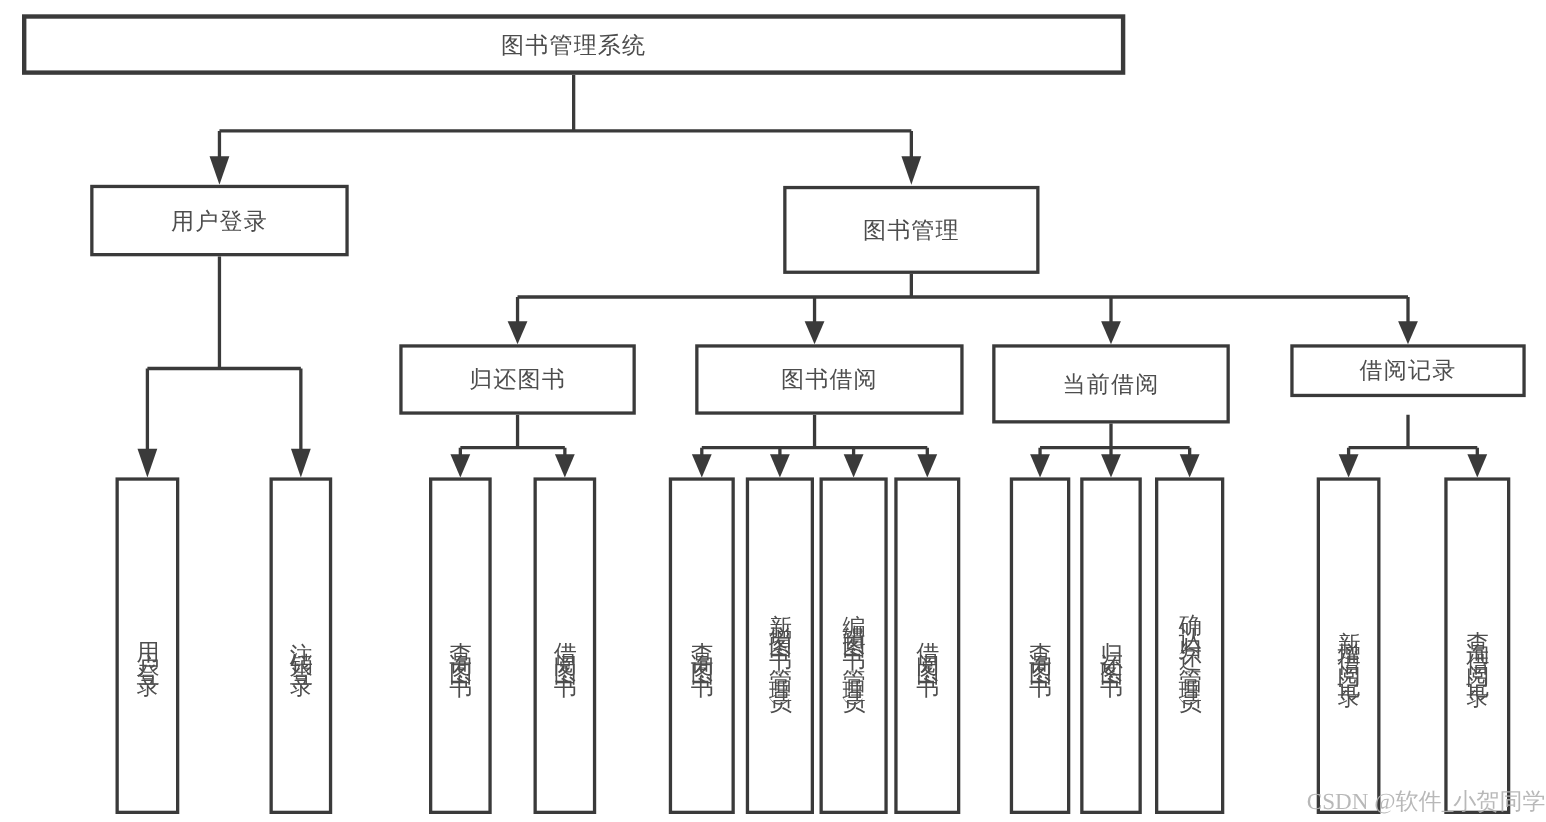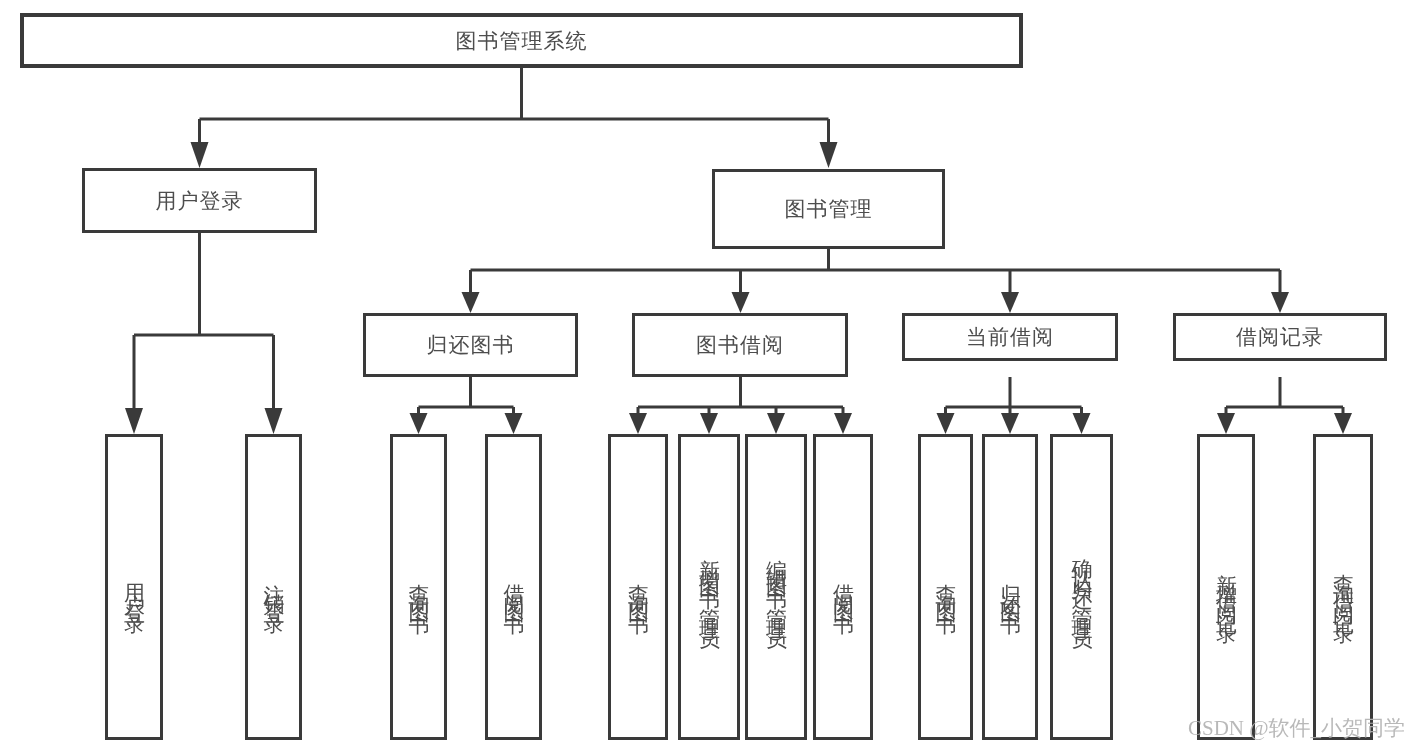--- a/index.html
+++ b/index.html
@@ -108,24 +108,24 @@
   <div class="node" style="left:82px;top:168px;width:235px;height:65px;">
     <span class="lbl">用户登录</span>
   </div>
   <div class="node" style="left:712px;top:169px;width:233px;height:80px;">
     <span class="lbl">图书管理</span>
   </div>
 
   <div class="node" style="left:363px;top:313px;width:215px;height:64px;">
     <span class="lbl">归还图书</span>
   </div>
-  <div class="node" style="left:632px;top:313px;width:216px;height:64px;align-items:center;">
+  <div class="node" style="left:632px;top:313px;width:244px;height:64px;align-items:center;">
     <span class="lbl">图书借阅</span>
   </div>
-  <div class="node" style="left:902px;top:313px;width:216px;height:48px;">
+  <div class="node" style="left:902px;top:313px;width:216px;height:72px;">
     <span class="lbl">当前借阅</span>
   </div>
   <div class="node" style="left:1173px;top:313px;width:214px;height:48px;">
     <span class="lbl">借阅记录</span>
   </div>
 
   <div class="node leaf" style="left:105px;width:58px;">
     <span class="lbl">用户登录</span>
   </div>
   <div class="node leaf" style="left:245px;width:57px;">

